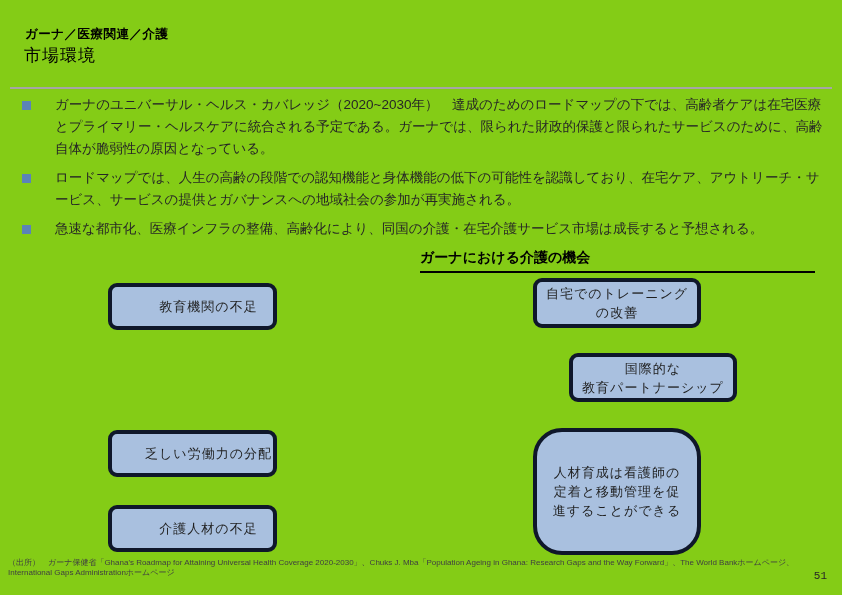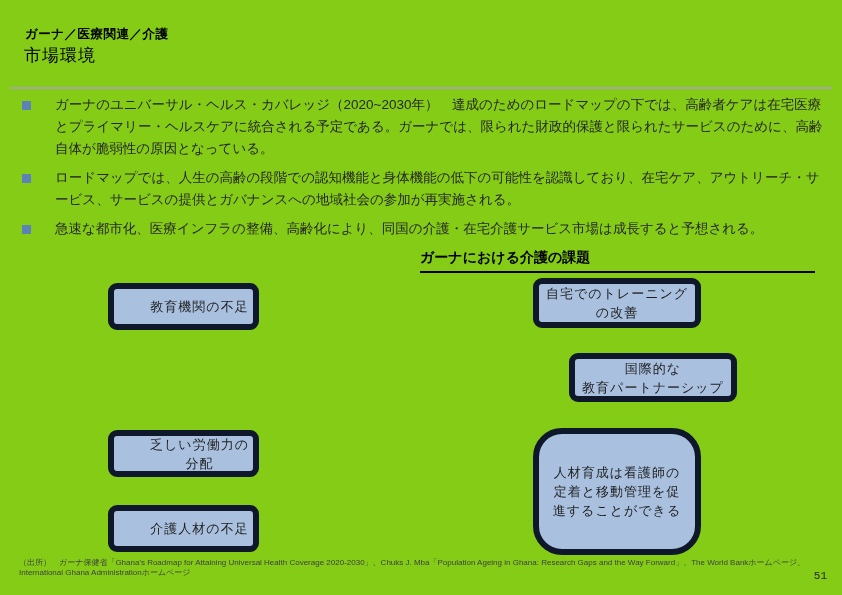--- a/index.html
+++ b/index.html
@@ -69,46 +69,46 @@
     color: #000000;
     padding-bottom: 4px;
     border-bottom: 2px solid #000000;
   }
   .section-heading.left  { left: 22px;  width: 370px; }
   .section-heading.right { left: 420px; width: 395px; }
 
   .box {
     position: absolute;
     background: #a9c0df;
-    border: 6px solid #0f172a;
+    border: 4px solid #0f172a;
     border-radius: 9px;
     display: flex;
     align-items: center;
     justify-content: center;
     text-align: center;
     font-size: 13px;
     line-height: 19px;
     color: #1f1f1f;
     white-space: pre-line;
     letter-spacing: 1px;
   }
-  .box.l { left: 108px; width: 151px; height: 47px; padding-left: 32px; }
+  .box.l { left: 108px; width: 169px; height: 47px; padding-left: 32px; }
   .box.l1 { top: 283px; }
   .box.l2 { top: 355px; }
   .box.l3 { top: 430px; }
   .box.l4 { top: 505px; }
 
   .box.r { left: 533px; width: 168px; }
   .box.r1 { top: 278px; height: 50px; }
   .box.r2 { top: 353px; height: 49px; margin-left: 36px; }
   .box.r3 { top: 428px; height: 127px; border-radius: 29px; }
 
   .footer {
     position: absolute;
-    left: 19px; top: 558px;
+    left: 8px; top: 558px;
     width: 790px;
     font-size: 8px;
     line-height: 10px;
     color: #404040;
   }
   .page-number {
     position: absolute;
     right: 15px; top: 570px;
     font-size: 11px;
     color: #262626;
@@ -132,34 +132,34 @@
     <div class="bullet-item">
       <span class="bullet-marker"></span>
       <span class="bullet-text">ロードマップでは、人生の高齢の段階での認知機能と身体機能の低下の可能性を認識しており、在宅ケア、アウトリーチ・サービス、サービスの提供とガバナンスへの地域社会の参加が再実施される。</span>
     </div>
     <div class="bullet-item">
       <span class="bullet-marker"></span>
       <span class="bullet-text">急速な都市化、医療インフラの整備、高齢化により、同国の介護・在宅介護サービス市場は成長すると予想される。</span>
     </div>
   </div>
 
-  <div class="section-heading right">ガーナにおける介護の課題</div>
+  <div class="section-heading right">ガーナにおける介護の機会</div>
 
   <div class="box l l1">教育機関の不足</div>
   <div class="box l l3">乏しい労働力の分配</div>
   <div class="box l l4">介護人材の不足</div>
 
   <div class="box r r1">自宅でのトレーニング
 の改善</div>
   <div class="box r r2">国際的な
 教育パートナーシップ</div>
   <div class="box r r3">人材育成は看護師の
 定着と移動管理を促
 進することができる</div>
 
   <div class="footer">
     <div>（出所）　ガーナ保健省「Ghana's Roadmap for Attaining Universal Health Coverage 2020-2030」、Chuks J. Mba「Population Ageing in Ghana: Research Gaps and the Way Forward」、The World Bankホームページ、</div>
-    <div>International Ghana Administrationホームページ</div>
+    <div>International Gaps Administrationホームページ</div>
   </div>
 
   <div class="page-number">51</div>
 
 </div>
 
 </body></html>

